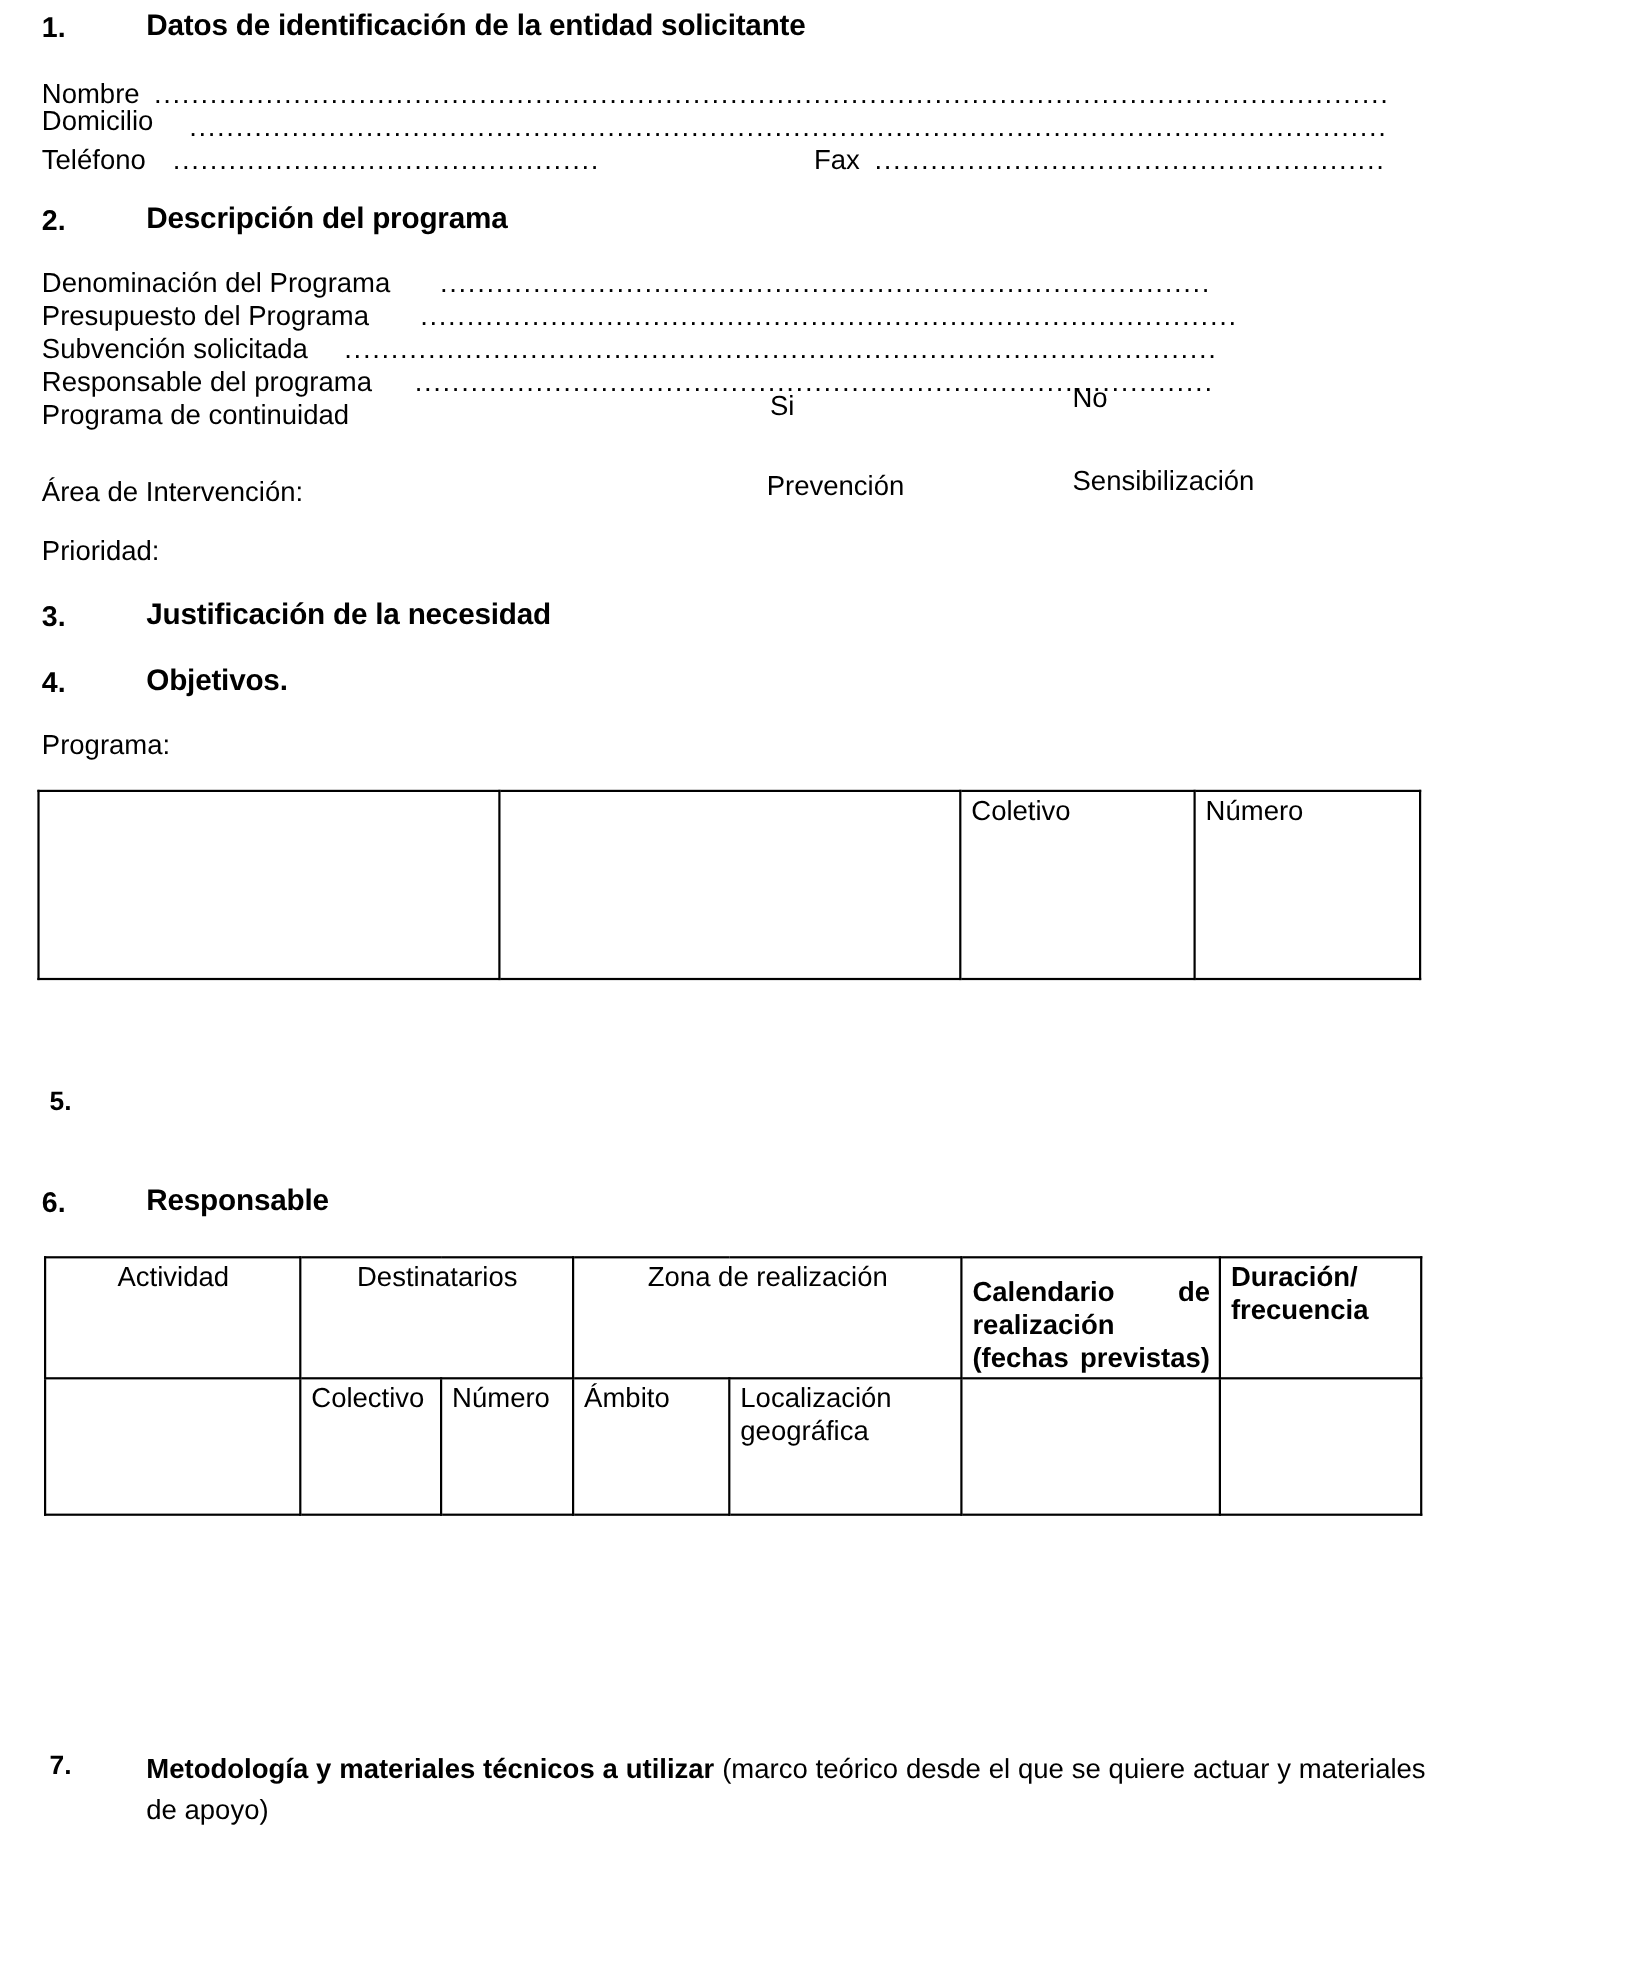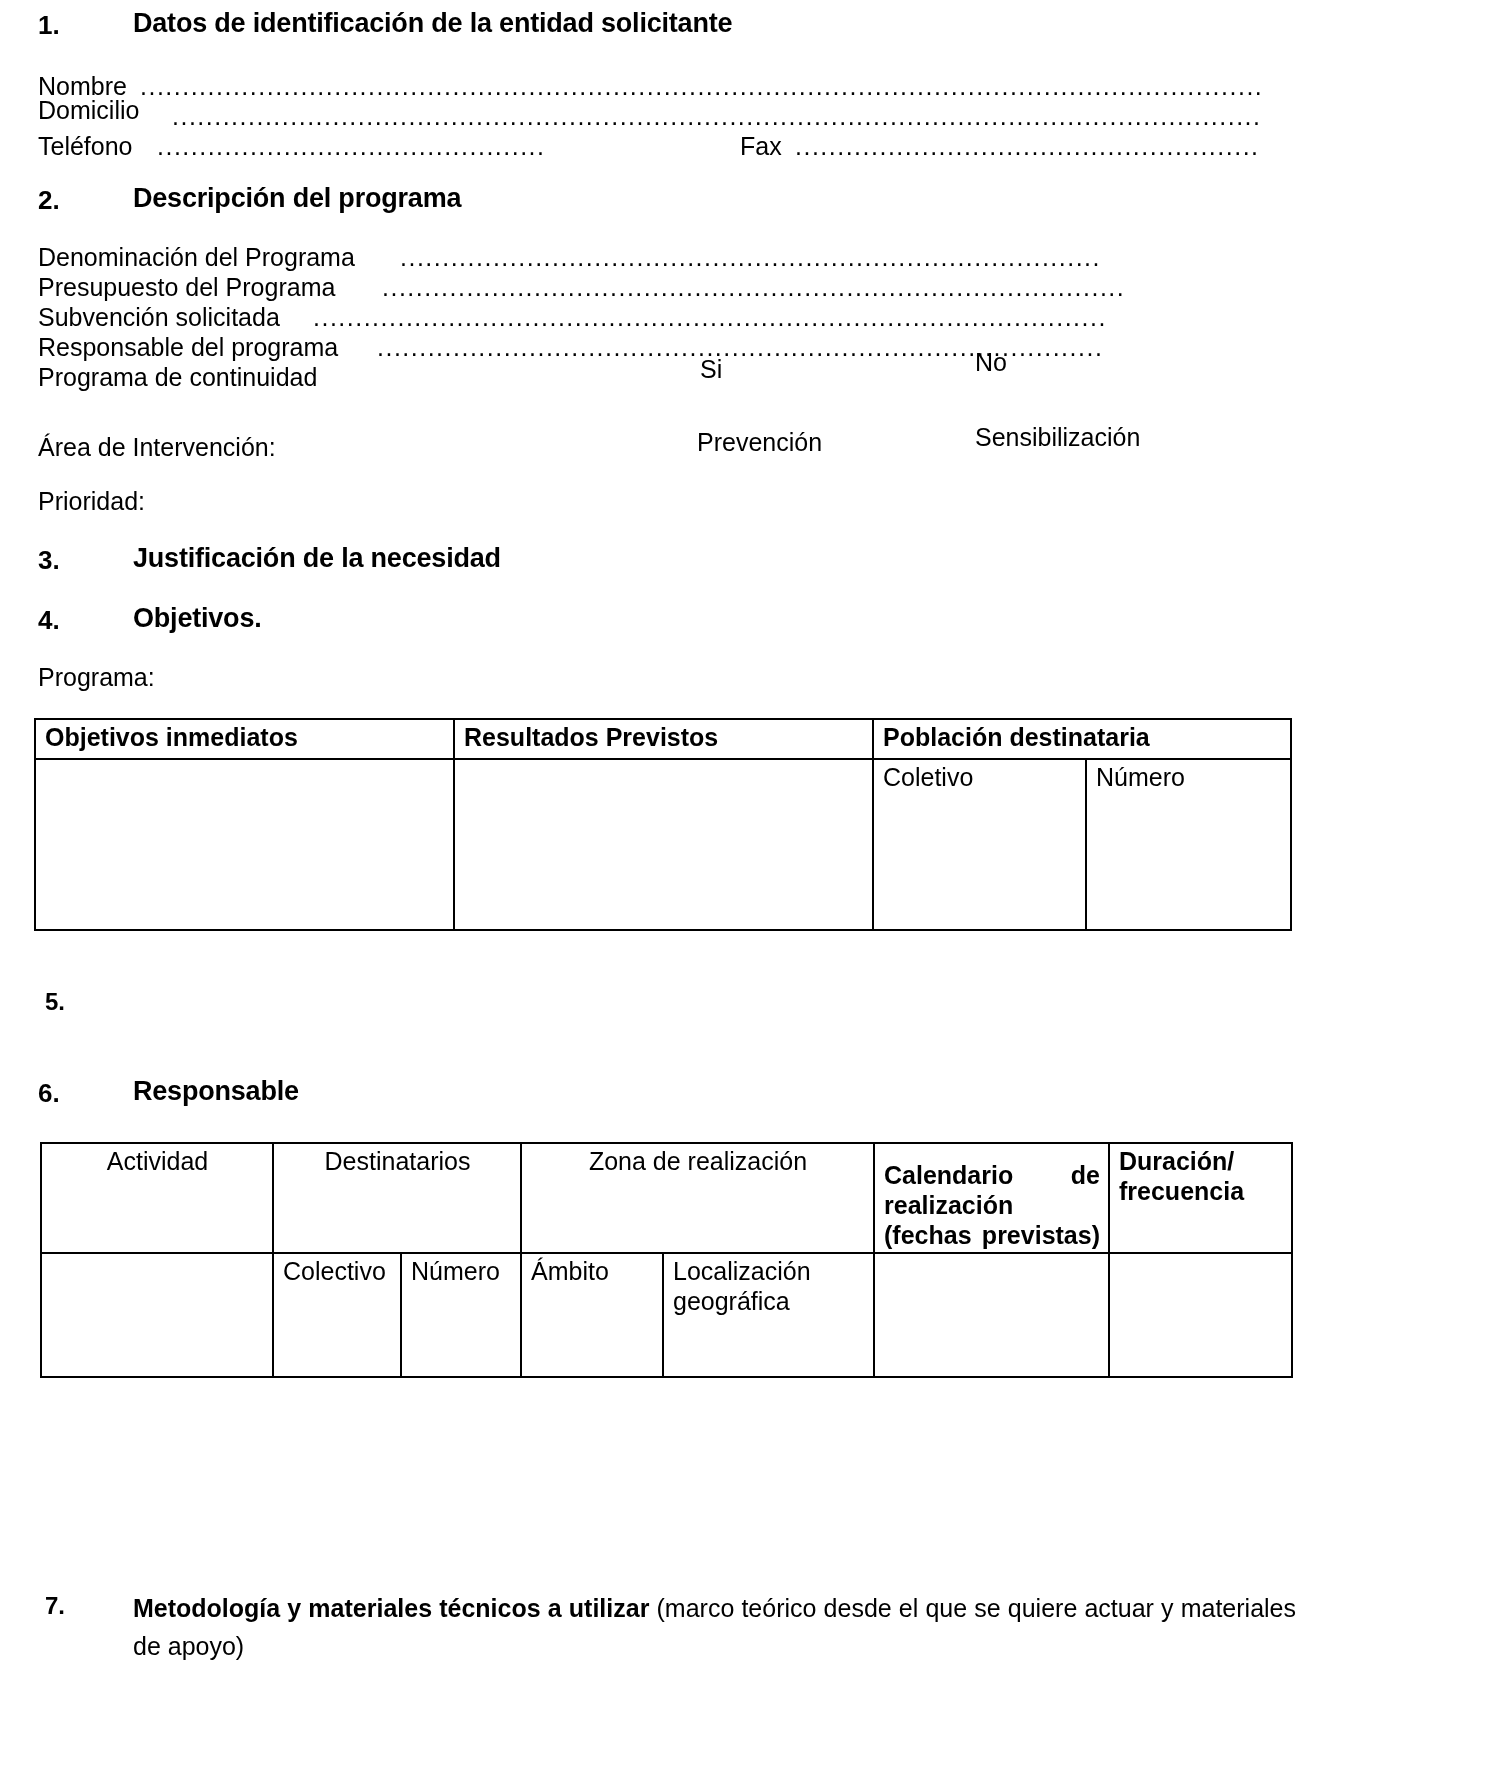--- a/index.html
+++ b/index.html
@@ -155,25 +155,20 @@
 
   <div class="abs" style="left:34px; top:718px;">
     <table class="grid">
       <colgroup>
         <col style="width:419px">
         <col style="width:419px">
         <col style="width:213px">
         <col style="width:205px">
       </colgroup>
       <tbody>
-        <tr>
-          <td class="hdr-bold" style="height:34px;">Objetivos inmediatos</td>
-          <td class="hdr-bold">Resultados Previstos</td>
-          <td class="hdr-bold" colspan="2">Población destinataria</td>
-        </tr>
         <tr>
           <td rowspan="1" style="height:165px;" class="blank"></td>
           <td rowspan="1" class="blank"></td>
           <td class="sub">Coletivo</td>
           <td class="sub">Número</td>
         </tr>
       </tbody>
     </table>
   </div>
 

